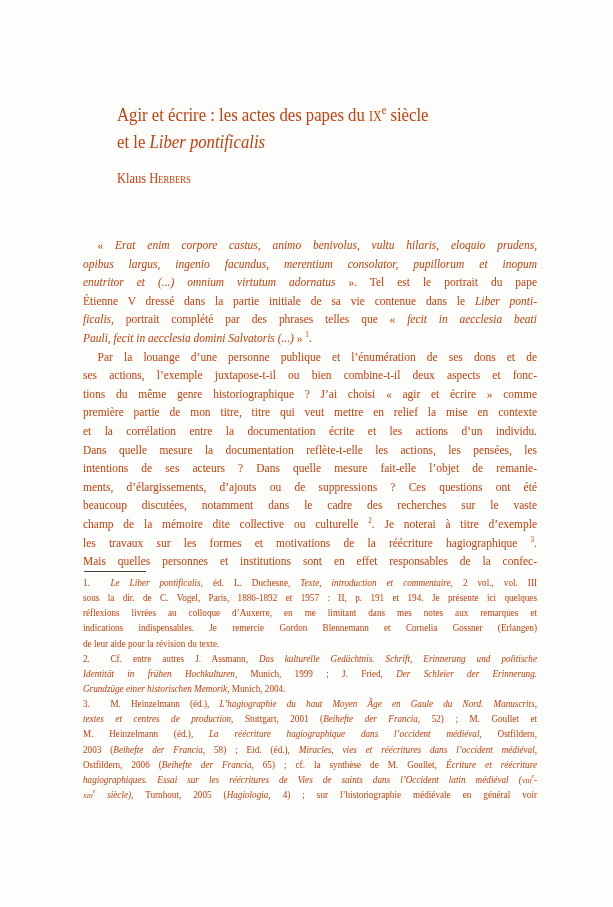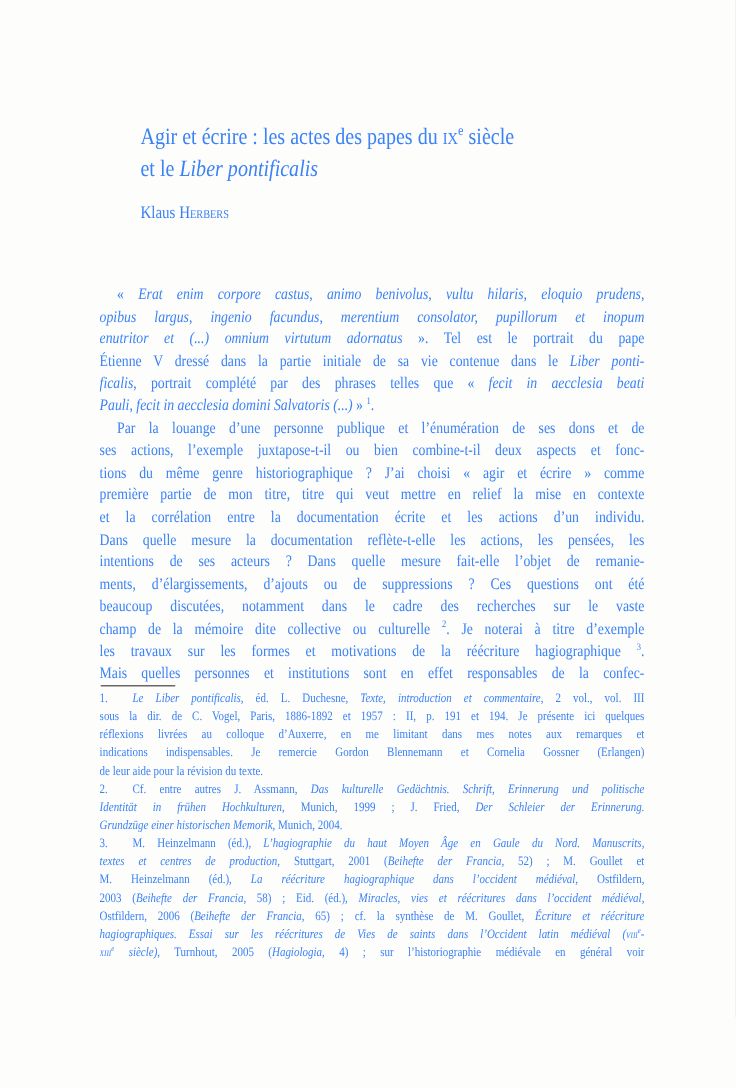--- a/index.html
+++ b/index.html
@@ -29,21 +29,21 @@
   .ind{padding-left:17px;}
 
   .it{font-style:italic;}
   .sc{font-variant:small-caps;}
   .sp{font-size:62%;vertical-align:super;line-height:0;}
   .gp{margin-right:24px;}
 </style>
 </head>
 <body>
 
-<div class="page" style="background: rgb(253, 253, 252); color: #3b82f6;">
+<div class="page" style="background: rgb(253, 253, 252); color: #c2410c;">
   <h1 class="block title">
       <div class="tline short"><span class="">Agir et écrire : les actes des papes du </span><span class="sc">ix</span><span class="sp">e</span><span class=""> siècle</span></div>
       <div class="tline short"><span class="">et le </span><span class="it">Liber pontificalis</span></div>
     </h1>
   <div class="block author">
       <div class="tline short"><span class="">Klaus H</span><span class="sc">erbers</span></div>
     </div>
   <div class="block bodytext">
       <div>
         <div class="tline ind"><span class="">« </span><span class="it">Erat enim corpore castus, animo benivolus, vultu hilaris, eloquio prudens,</span></div>

